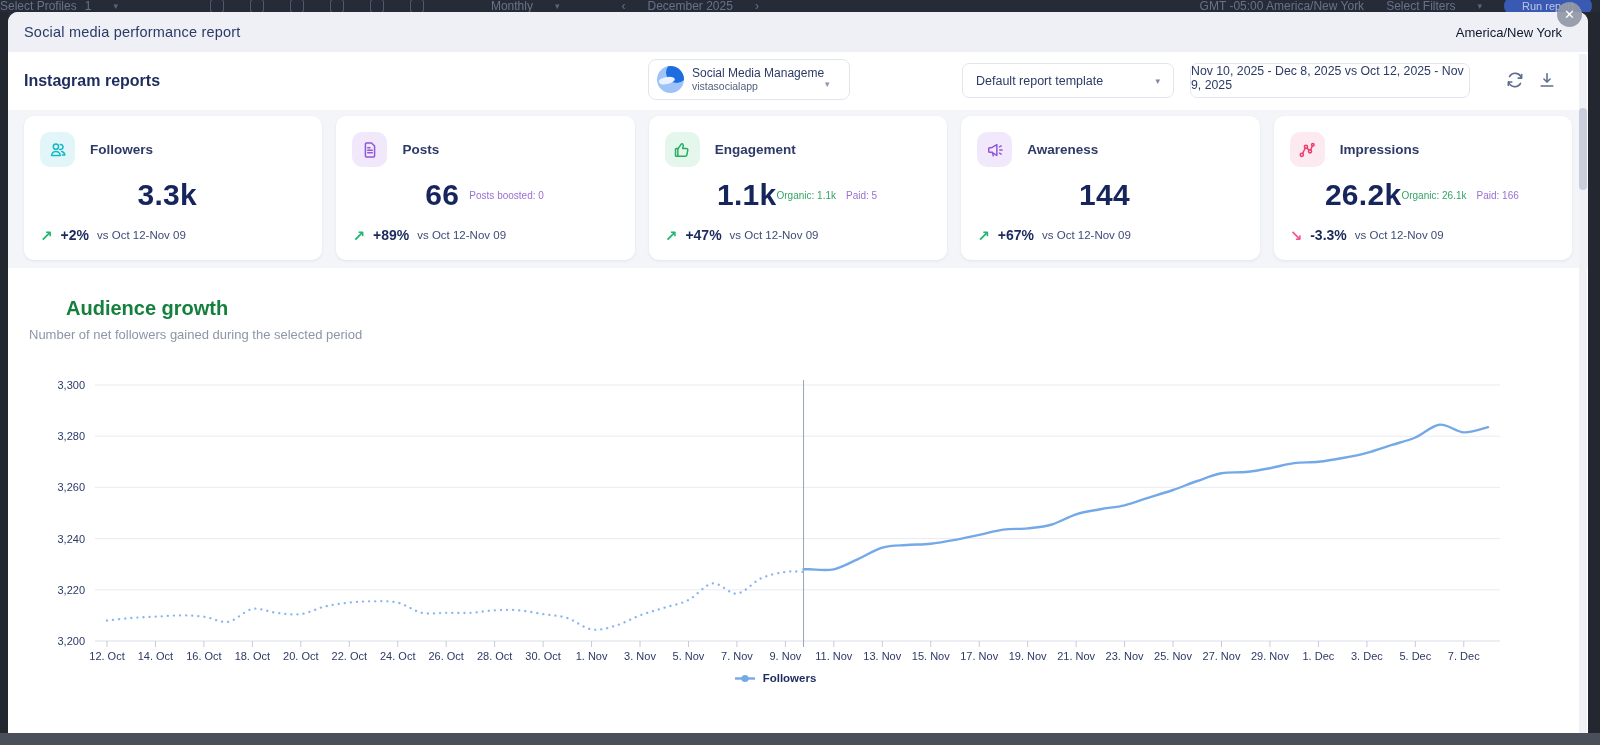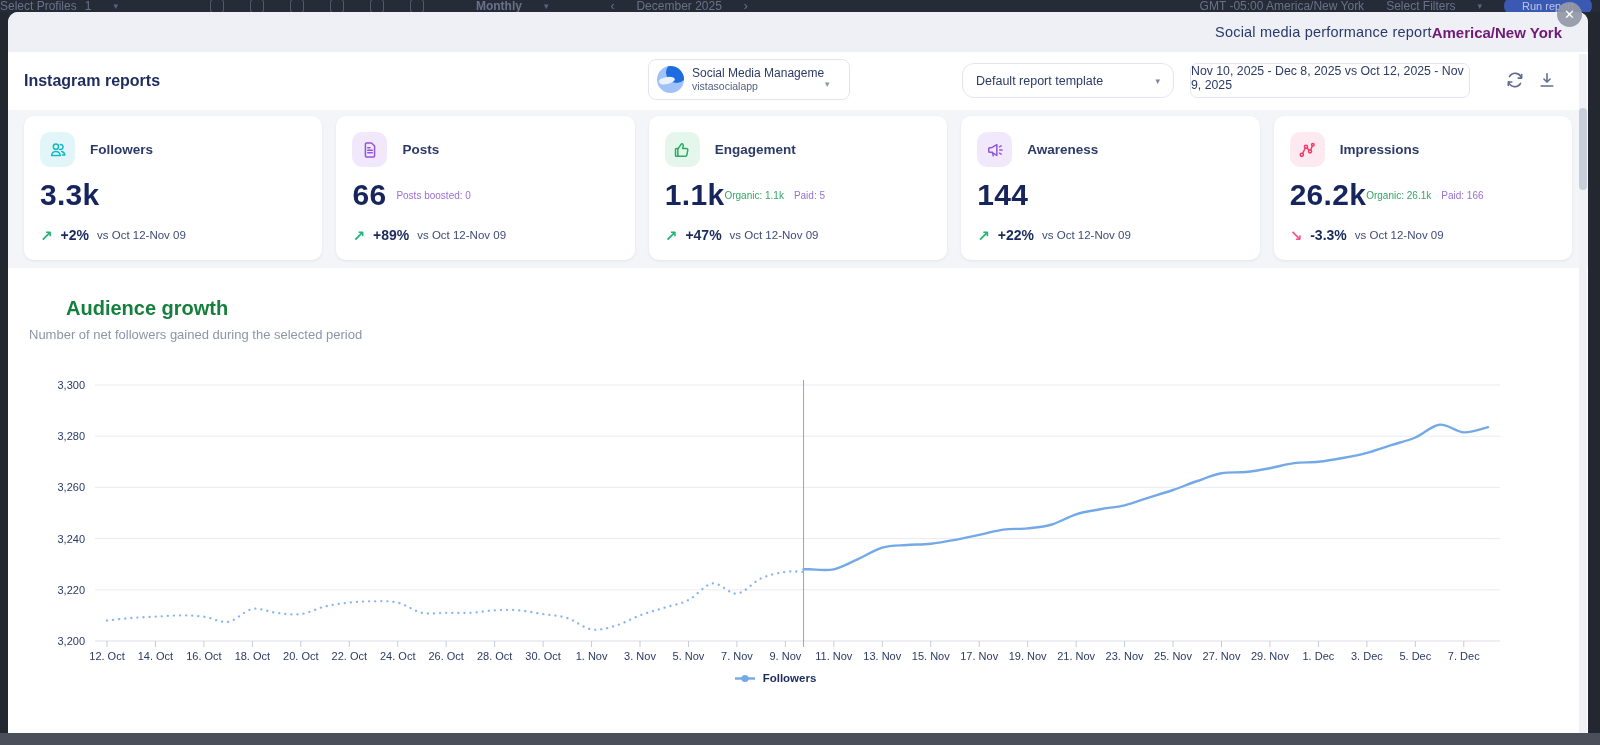--- a/index.html
+++ b/index.html
@@ -19,56 +19,56 @@
   .bt-pill{background:rgba(66,110,232,.7);color:rgba(255,255,255,.65);border-radius:14px;
     padding:4px 18px;font-size:11px;margin-right:8px;}
   .bottom-strip{position:absolute;left:0;right:0;top:733px;height:12px;background:#4a4f5a;}
   .left-strip{position:absolute;left:0;top:12px;width:8px;height:721px;background:#23272f;}
   .right-strip{position:absolute;right:0;top:12px;width:12px;height:721px;background:#23272f;}
 
   
   .modal{position:absolute;left:8px;top:12px;width:1580px;height:721px;background:#ffffff;
     border-radius:10px 10px 0 0;overflow:hidden;z-index:2;}
   .modal-header{height:40px;background:#eef0f6;display:flex;align-items:center;
-    justify-content:flex-end;padding:0 26px 0 16px;}
+    justify-content:space-between;padding:0 26px 0 16px;}
   .modal-title{font-size:14.5px;color:#2b3a68;letter-spacing:.2px;}
-  .modal-tz{font-size:15px;color:#701a75;font-weight:bold;}
+  .modal-tz{font-size:13px;color:#0f172a;}
 
   .controls{height:58px;position:relative;background:#fff;}
   .section-title{position:absolute;left:16px;top:20px;font-size:16px;font-weight:700;color:#1d2c5e;}
   .boxed{border:1px solid #e2e5ee;border-radius:7px;background:#fff;box-sizing:border-box;}
   .profile-select{position:absolute;left:640px;top:7px;width:202px;height:41px;border-radius:8px;
     display:flex;align-items:center;padding:0 8px;cursor:pointer;}
   .avatar{width:27px;height:27px;border-radius:50%;background:#9fc3f8;position:relative;overflow:hidden;flex:none;}
   .avatar::before{content:"";position:absolute;width:78%;height:78%;background:#1e6de0;border-radius:50%;top:-14%;right:-12%;}
   .avatar::after{content:"";position:absolute;width:60%;height:26%;background:#eaf2ff;left:6%;top:40%;border-radius:40% 60% 50% 50%;transform:rotate(-14deg);}
   .profile-texts{margin-left:8px;line-height:1.2;min-width:0;}
   .profile-name{font-size:12px;color:#2c3a66;white-space:nowrap;overflow:hidden;max-width:132px;}
   .profile-handle{font-size:10.5px;color:#55617e;}
   .profile-caret{color:#8b94ad;font-size:9px;margin-left:1px;align-self:flex-end;margin-bottom:10px;}
   .template-select{position:absolute;left:954px;top:11px;width:212px;height:35px;
     display:flex;align-items:center;justify-content:space-between;padding:0 13px;
-    font-size:12.5px;color:#2c3a66;cursor:pointer;border-radius:12px;}
+    font-size:12.5px;color:#2c3a66;cursor:pointer;}
   .caret{color:#7c87a5;font-size:9px;}
   .date-range{position:absolute;left:1182px;top:11px;width:280px;height:35px;
     display:flex;align-items:flex-start;justify-content:center;font-size:12.3px;color:#2c3a66;cursor:pointer;}
   .icon-btn{position:absolute;top:18px;width:22px;height:22px;color:#5f6e8f;cursor:pointer;}
   .icon-btn svg{width:20px;height:20px;}
   .refresh-btn{left:1497px;}
   .download-btn{left:1529px;}
 
   
   .stats-band{background:#f3f5f9;height:158px;box-sizing:border-box;padding:6px 16px 8px;display:flex;gap:14px;}
   .card{flex:1;background:#fff;border-radius:10px;box-shadow:0 1px 3px rgba(25,35,80,.08);
     padding:16px 18px 0 16px;box-sizing:border-box;}
   .card-top{display:flex;align-items:center;gap:15px;}
   .card-icon{width:35px;height:35px;border-radius:10px;display:flex;align-items:center;justify-content:center;flex:none;}
   .card-icon svg{width:20px;height:20px;}
   .card-label{font-size:13.5px;font-weight:600;color:#2d3a68;}
-  .card-mid{display:flex;align-items:center;justify-content:flex-start;margin-top:9px;height:38px;}
+  .card-mid{display:flex;align-items:center;justify-content:center;margin-top:9px;height:38px;}
   .card-value{font-size:30px;font-weight:700;color:#16255b;letter-spacing:.3px;}
   .card-notes{font-size:10px;display:flex;gap:10px;}
   .note-green{color:#33a567;}
   .note-purple{color:#9a6fd3;}
   .card-delta{display:flex;align-items:center;gap:8px;margin-top:13px;}
   .delta-arrow{font-size:15px;font-weight:700;line-height:1;}
   .delta-pct{font-size:14px;font-weight:700;color:#1b2a5c;}
   .delta-vs{font-size:11.5px;color:#3e4b76;}
 
   
@@ -94,21 +94,21 @@
   <div class="bt-inner">
     <span class="bt-item" style="">Select Profiles</span>
     <span class="bt-item" style="margin-left:-14px;">1</span>
     <span class="bt-caret">▾</span>
     <span class="bt-iconsq" style="margin-left:70px;"></span>
     <span class="bt-iconsq"></span>
     <span class="bt-iconsq"></span>
     <span class="bt-iconsq"></span>
     <span class="bt-iconsq"></span>
     <span class="bt-iconsq"></span>
-    <span class="bt-item" style="margin-left:26px;font-weight:bold;">Monthly</span>
+    <span class="bt-item" style="margin-left:41px;">Monthly</span>
     <span class="bt-caret">▾</span>
     <span class="bt-item" style="margin-left:40px;">‹</span>
     <span class="bt-item">December 2025</span>
     <span class="bt-item">›</span>
     <span class="bt-item" style="margin-left:auto;">GMT -05:00 America/New York</span>
     <span class="bt-item">Select Filters</span>
     <span class="bt-caret">▾</span>
     <span class="bt-pill">Run report</span>
   </div>
 </div>
@@ -253,21 +253,21 @@
       </div>
       <div class="card-mid">
         <span class="card-value">144</span>
         <span class="card-notes">
           <span class="note-green"></span>
           <span class="note-purple"></span>
         </span>
       </div>
       <div class="card-delta">
         <span class="delta-arrow" style="color: rgb(34, 181, 115);">↗</span>
-        <span class="delta-pct">+22%</span>
+        <span class="delta-pct">+67%</span>
         <span class="delta-vs">vs Oct 12-Nov 09</span>
       </div>
     </div>
 
     <div class="card">
       <div class="card-top">
         <span class="card-icon" style="color: rgb(239, 62, 109); background-color: rgb(253, 234, 241);">
           <svg viewBox="0 0 24 24" fill="none" stroke="currentColor" stroke-width="1.8" stroke-linecap="round" stroke-linejoin="round">
             <circle cx="5.8" cy="17.8" r="1.9"></circle>
             <circle cx="10.8" cy="8.2" r="1.9"></circle>

